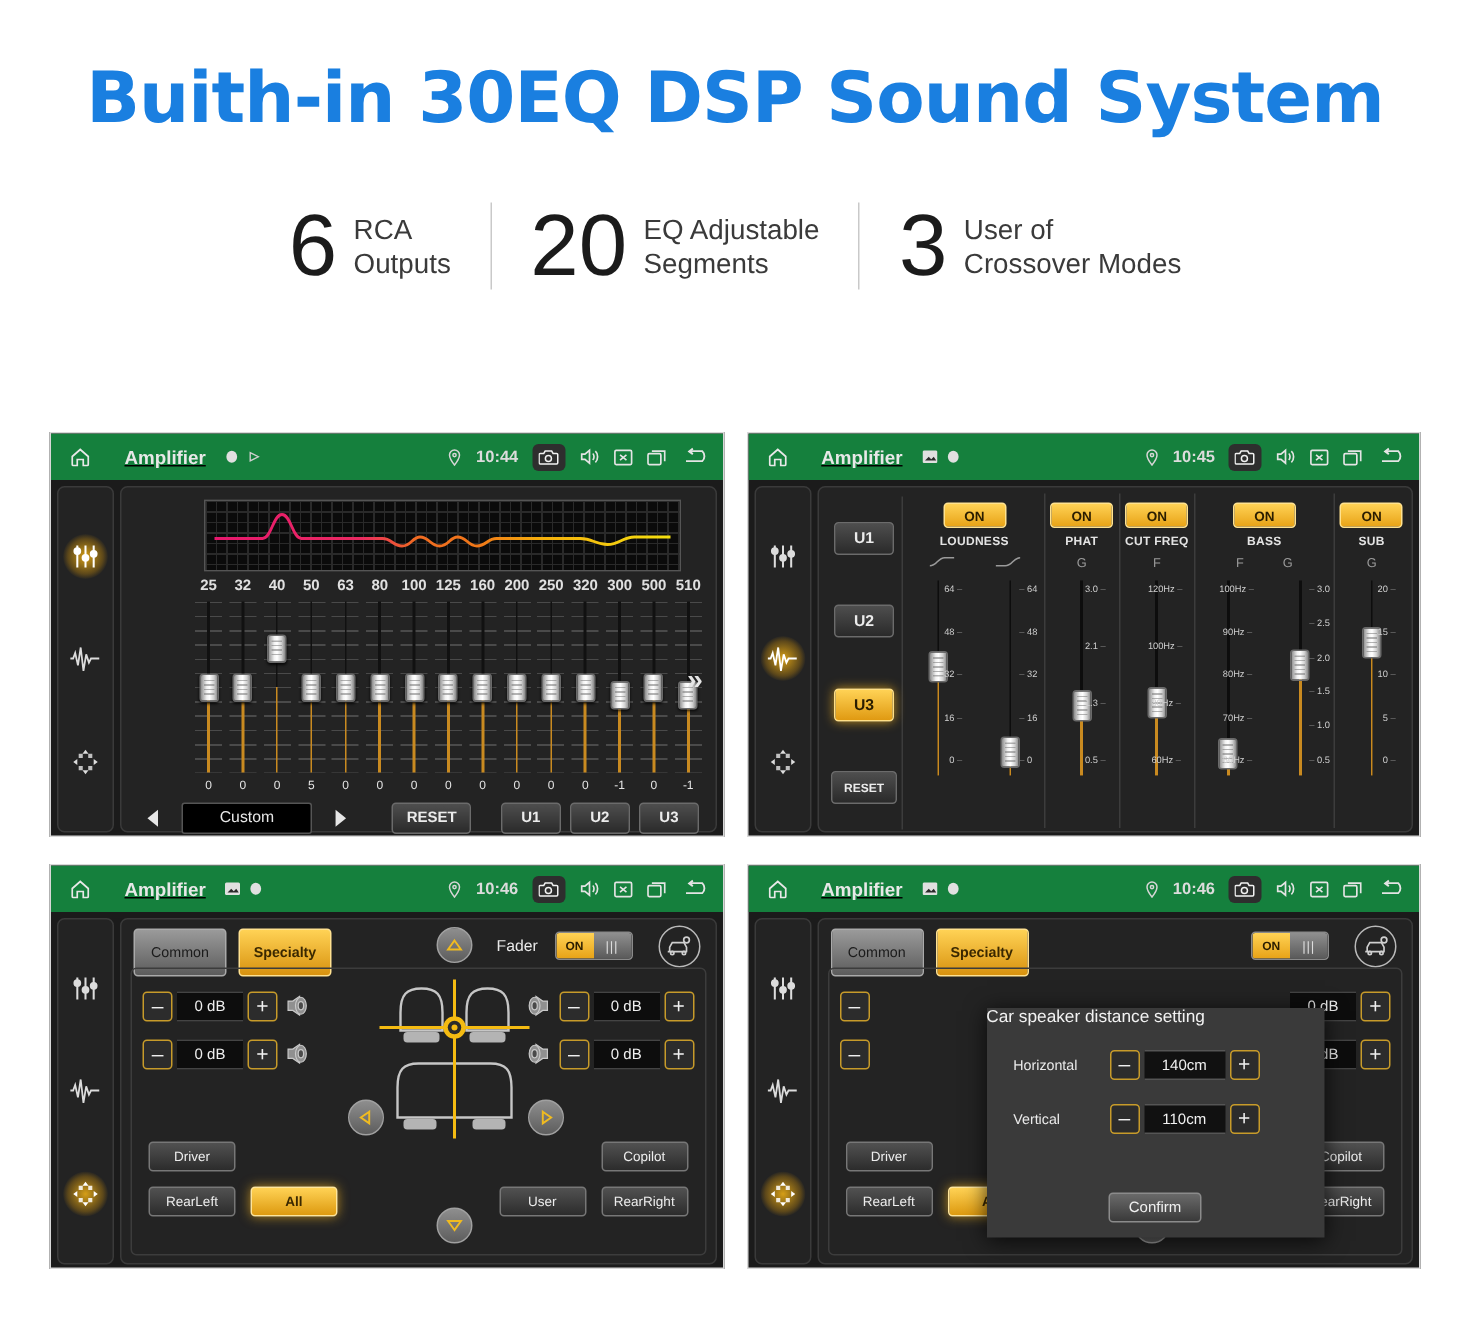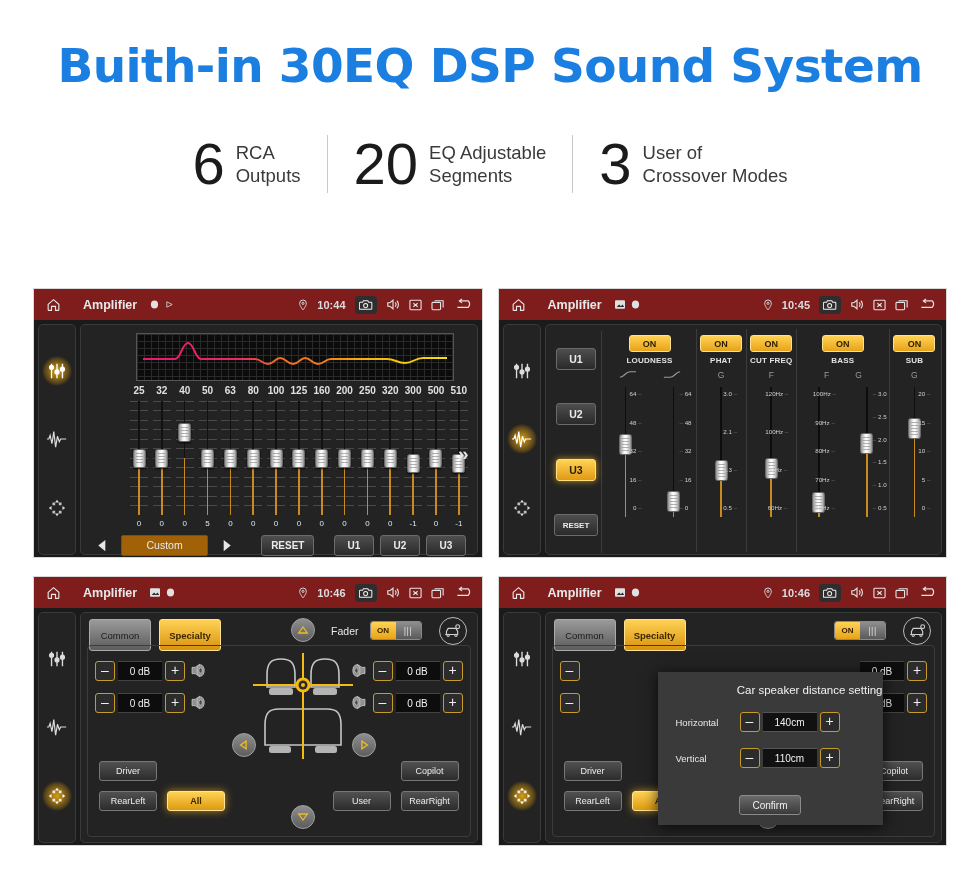--- a/index.html
+++ b/index.html
@@ -63,24 +63,25 @@
     width: 450px; height: 270px;
     background: #1b1b1b;
     border: 1px solid #d8d8d8;
     position: relative;
     overflow: hidden;
   }
 
   
   .statusbar {
     height: 31px;
-    background: #7f1d1d;
+    background: #15803d;
     display: flex; align-items: center;
     padding: 0 11px;
     position: relative;
+    text-decoration: underline;
   }
   .sb-title {
     color: #e8e8e8; font-size: 12.5px; font-weight: bold;
     margin-left: 21px;
   }
   .sb-mini { display: flex; gap: 6px; margin-left: 13px; align-items: center; }
   .sb-right {
     position: absolute; right: 8px; top: 0; height: 31px;
     display: flex; align-items: center; gap: 9px;
   }
@@ -166,21 +167,21 @@
     position: absolute; left: 10px; top: 208px;
     width: 375px; height: 24px;
     display: flex; align-items: center; gap: 6px;
   }
   .arrow-btn {
     width: 26px; height: 20px; display: flex; align-items: center; justify-content: center;
     cursor: pointer;
   }
   .preset-box {
     width: 96px; height: 21px;
-    background: #a16207; border: 1px solid #555; border-radius: 2px;
+    background: #000000; border: 1px solid #555; border-radius: 2px;
     color: #e8e8e8; font-size: 10.5px;
     display: flex; align-items: center; justify-content: center;
   }
   .dkbtn {
     height: 21px; padding: 0 9px;
     background: linear-gradient(to bottom, #4e4e4e, #2a2a2a);
     border: 1px solid #6b6b6b; border-radius: 3px;
     color: #ececec; font-size: 10px; font-weight: bold;
     display: flex; align-items: center; justify-content: center;
     cursor: pointer; white-space: nowrap;
@@ -354,22 +355,22 @@
 
   
   .dialog {
     position: absolute; left: 112px; top: 59px;
     width: 225px; height: 153px;
     background: #3a3a3a;
     box-shadow: 0 2px 14px rgba(0,0,0,.75);
     z-index: 40;
   }
   .dlg-title {
-    text-align: right; color: #f2f2f2; font-size: 11.5px;
-    margin-top: 12px;
+    text-align: left; color: #f2f2f2; font-size: 11.5px;
+    margin-top: 0;
   }
   .dlg-row {
     display: flex; align-items: center; margin-top: 16px; padding-left: 18px;
     gap: 10px;
   }
   .dlg-lab { color: #eaeaea; font-size: 9.5px; width: 54px; }
   .dlg-val {
     width: 54px; height: 20px; background: #111;
     color: #f2f2f2; font-size: 10px;
     display: flex; align-items: center; justify-content: center;

